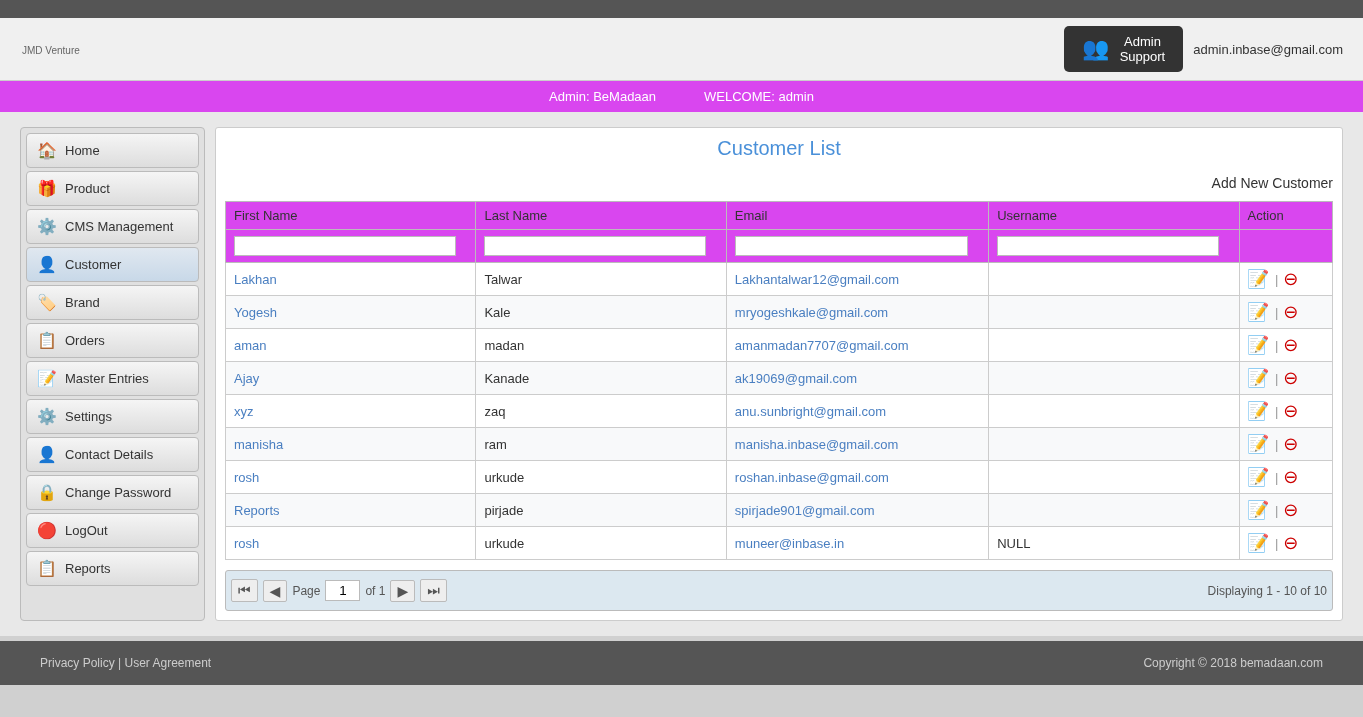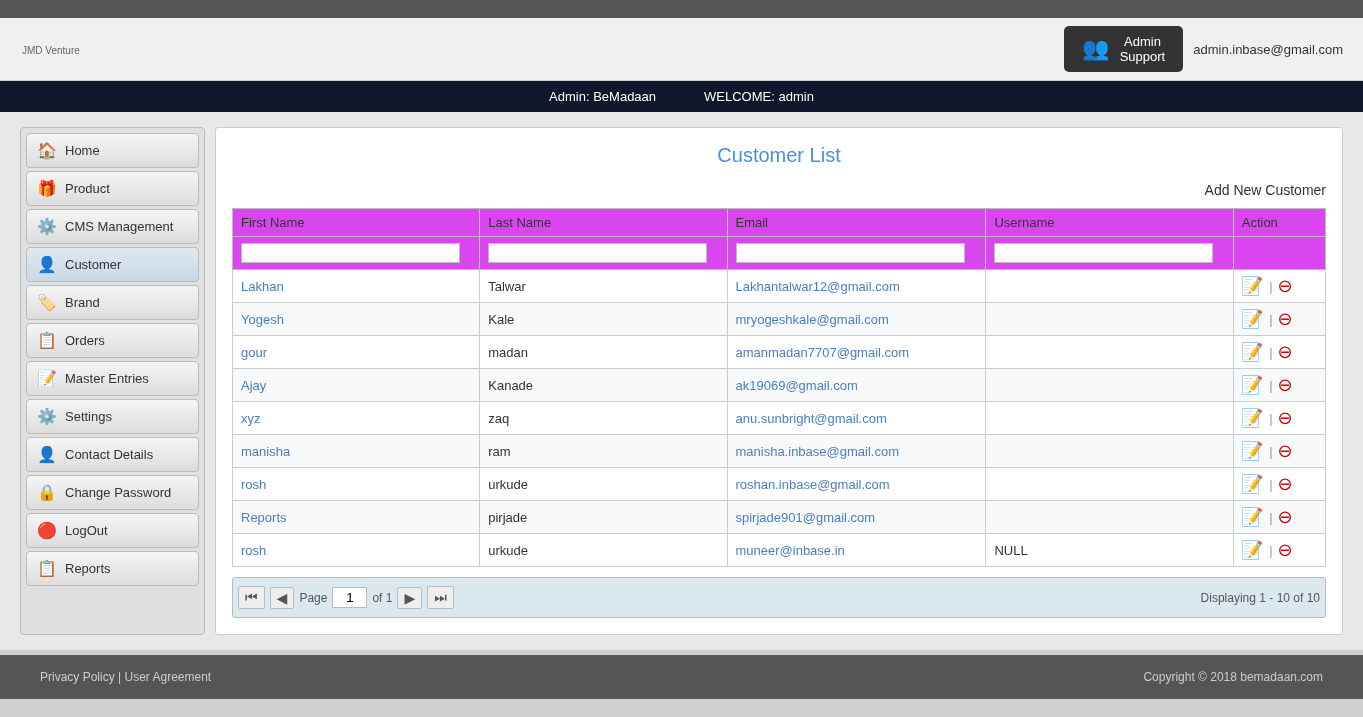--- a/index.html
+++ b/index.html
@@ -17,34 +17,34 @@
     .logo-dot { color: #888; font-size: 11px; }
     .logo-bird { font-size: 20px; }
     .logo-sub { color: #666; font-size: 10px; margin-top: 2px; margin-left: 2px; }
     .header-right { display: flex; align-items: center; gap: 10px; }
     .admin-support-btn { background: #333; color: white; padding: 8px 18px; border-radius: 5px; display: flex; align-items: center; gap: 10px; cursor: pointer; }
     .admin-support-icon { font-size: 22px; }
     .admin-support-text { display: flex; flex-direction: column; align-items: center; }
     .admin-email { color: #333; font-size: 13px; }
 
     
-    .nav-bar { background: #0f172a; padding: 8px 0; display: flex; align-items: center; justify-content: center; gap: 48px; }
+    .nav-bar { background: #d946ef; padding: 8px 0; display: flex; align-items: center; justify-content: center; gap: 48px; }
     .nav-item { color: #fff; font-size: 13px; }
 
     
     .main-layout { display: flex; gap: 10px; padding: 15px 20px; background: #e8e8e8; min-height: 520px; }
 
     
     .sidebar { width: 185px; background: #e0e0e0; border: 1px solid #bbb; border-radius: 4px; padding: 5px; display: flex; flex-direction: column; gap: 3px; }
     .sidebar-item { display: flex; align-items: center; gap: 8px; padding: 7px 10px; background: linear-gradient(to bottom, #f5f5f5, #ddd); border: 1px solid #bbb; border-radius: 4px; cursor: pointer; color: #333; font-size: 13px; text-decoration: none; }
     .sidebar-item.active { background: linear-gradient(to bottom, #e0e8f0, #c8d8e8); }
     .sidebar-icon { font-size: 16px; width: 20px; text-align: center; }
 
     
-    .content { flex: 1; background: white; border: 1px solid #ccc; border-radius: 3px; padding: 16px; }
+    .content { flex: 1; background: white; border: 1px solid #ccc; border-radius: 3px; padding: 9px; }
     .page-title { text-align: center; color: #4a90d9; font-size: 20px; font-weight: normal; margin-bottom: 15px; }
     .add-new-link { text-align: right; font-size: 14px; color: #333; margin-bottom: 10px; cursor: pointer; }
 
     
     .data-table { width: 100%; border-collapse: collapse; font-size: 13px; }
     .data-table th { background: #d946ef; border: 1px solid #bbb; padding: 6px 8px; text-align: left; font-weight: normal; color: #333; }
     .data-table td { border: 1px solid #ccc; padding: 5px 8px; color: #333; }
     .data-table tr:nth-child(even) { background: #f8f9fa; }
     .filter-row input { width: 95%; border: 1px solid #bbb; padding: 2px 4px; font-size: 12px; }
     .action-btn { cursor: pointer; font-size: 18px; }
@@ -190,21 +190,21 @@
             <td></td>
             <td>
               <div class="action-cell">
                 <span class="action-btn edit-btn" title="Edit">📝</span>
                 <span class="separator">|</span>
                 <span class="action-btn delete-btn" title="Delete">⊖</span>
               </div>
             </td>
           </tr>
           <tr>
-            <td><a href="#">gour</a></td>
+            <td><a href="#">aman</a></td>
             <td>madan</td>
             <td><a href="#">amanmadan7707@gmail.com</a></td>
             <td></td>
             <td>
               <div class="action-cell">
                 <span class="action-btn edit-btn" title="Edit">📝</span>
                 <span class="separator">|</span>
                 <span class="action-btn delete-btn" title="Delete">⊖</span>
               </div>
             </td>

